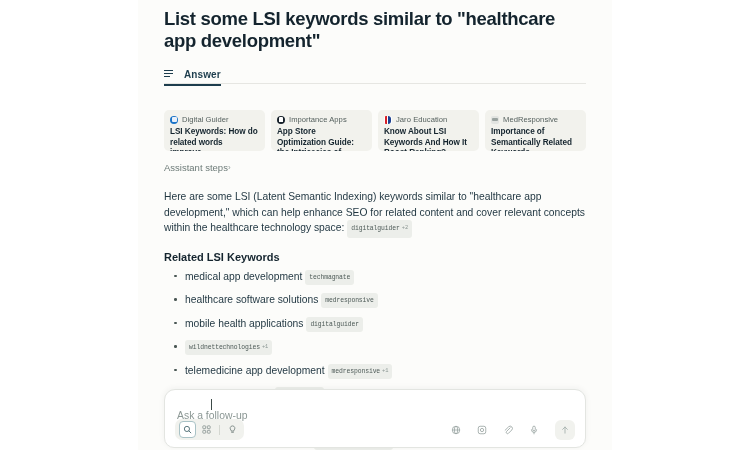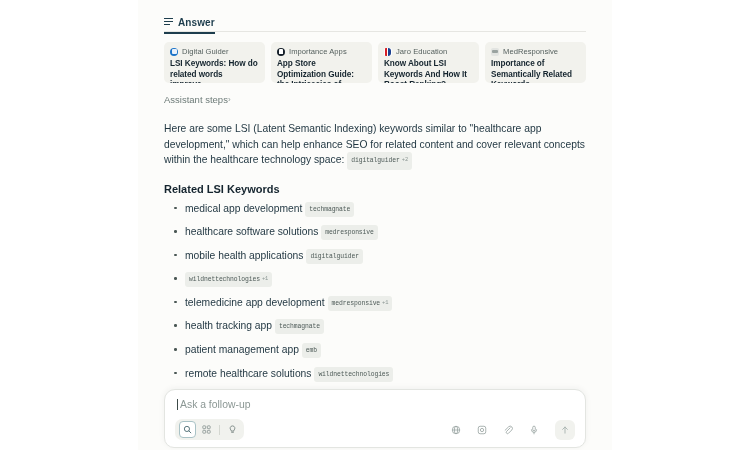--- a/index.html
+++ b/index.html
@@ -64,21 +64,21 @@
     left: 0;
     right: 0;
     bottom: 0;
     height: 1px;
     background: #e6e6e2;
   }
   .tab {
     position: relative;
     display: inline-flex;
     align-items: center;
-    gap: 5px;
+    gap: 11px;
     height: 19px;
     border-bottom: 2px solid #1d3d4d;
     color: #1d3d4d;
     font-size: 10px;
     font-weight: bold;
     letter-spacing: 0.1px;
   }
   .tab-icon {
     display: inline-block;
     width: 9px;
@@ -92,21 +92,21 @@
     background: #1d3d4d;
   }
   .tab-icon i:nth-child(1) { top: 0px; width: 9px; }
   .tab-icon i:nth-child(2) { top: 3px; width: 9px; }
   .tab-icon i:nth-child(3) { top: 6px; width: 6px; }
 
   
   .sources {
     display: flex;
     gap: 6px;
-    margin-top: 10px;
+    margin-top: 26px;
   }
   .source-card {
     flex: 1 1 0;
     min-width: 0;
     background: #f2f2ed;
     border-radius: 5px;
     padding: 5px 6px 6px 6px;
     box-sizing: border-box;
     height: 41px;
     overflow: hidden;
@@ -270,20 +270,21 @@
     border-radius: 11px 11px 10px 10px;
     box-shadow: 0 -1px 6px rgba(20,36,46,0.05);
     box-sizing: border-box;
   }
   .composer-input {
     position: absolute;
     left: 12px;
     top: 9px;
     display: flex;
     align-items: center;
+    flex-direction: column;
   }
   .caret {
     width: 1px;
     height: 11px;
     background: #3c4a47;
     margin-right: 2px;
   }
   .placeholder {
     font-size: 10.4px;
     color: #8b9794;
@@ -343,20 +344,21 @@
   }
   svg { display: block; }
 </style>
 </head>
 <body>
 
 <div class="screen">
   <div class="panel">
     <div class="content">
 
+      <h1 class="title">List some LSI keywords similar to "healthcare app development"</h1>
 
       <div class="tabs-wrap">
         <div class="tabs-divider"></div>
         <div class="tab">
           <span class="tab-icon">
             <i></i>
               <i></i>
               <i></i>
           </span>
           <span>Answer</span>

